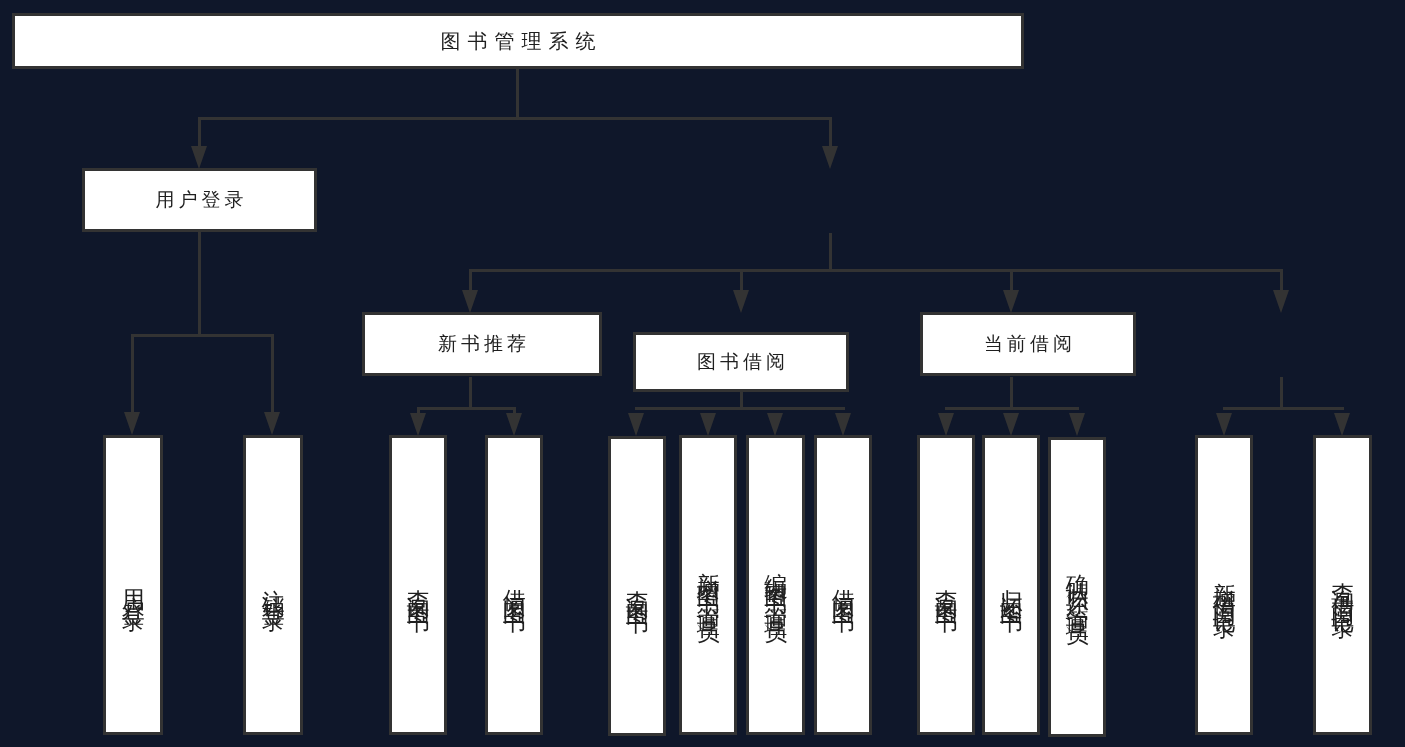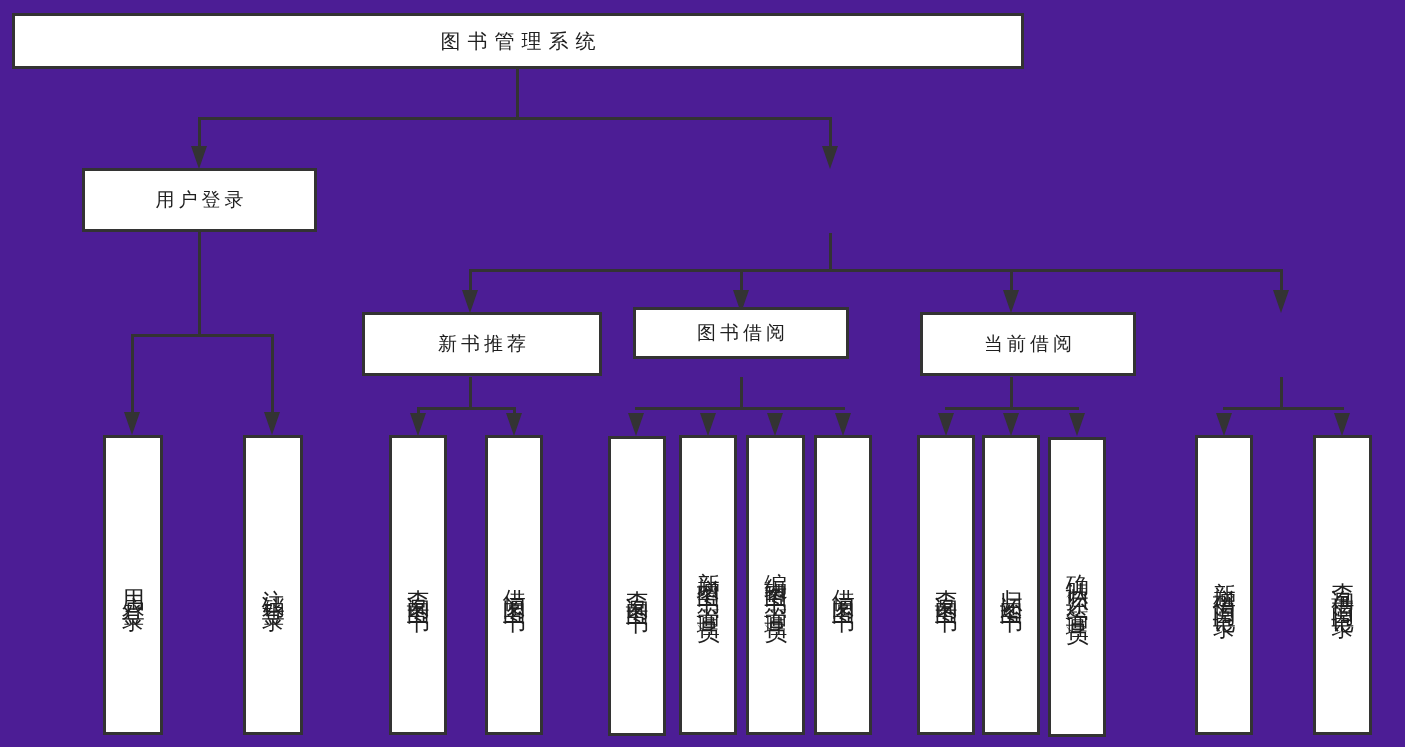--- a/index.html
+++ b/index.html
@@ -1,18 +1,18 @@
 <!DOCTYPE html>
 <html><head>
 <meta charset="utf-8">
 <title>Diagram</title>
 <style>
   html,body{margin:0;padding:0;background:#ffffff;}
   .stage{
-    position:relative;width:1405px;height:747px;background:#4c1d95;
+    position:relative;width:1405px;height:747px;background:#0f172a;
     overflow:hidden;font-family:"Liberation Sans","DejaVu Sans",sans-serif;
     color:#1f1f1f;
   }
   
   .hline{position:absolute;height:3px;background:#333333;}
   .vline{position:absolute;width:3px;background:#333333;}
   .arr{
     position:absolute;width:0;height:0;
     border-left:8px solid transparent;border-right:8px solid transparent;
     border-top:23px solid #333333;transform:translateX(-8px);
@@ -94,21 +94,21 @@
     <span class="lbl root-lbl">图书管理系统</span>
   </div>
 
   <div class="node" style="left:82px;top:168px;width:235px;height:64px;">
     <span class="lbl mid-lbl">用户登录</span>
   </div>
 
   <div class="node" style="left:362px;top:312px;width:240px;height:64px;">
     <span class="lbl mid-lbl">新书推荐</span>
   </div>
-  <div class="node" style="left:633px;top:307px;width:216px;height:52px;">
+  <div class="node" style="left:633px;top:332px;width:216px;height:60px;">
     <span class="lbl mid-lbl">图书借阅</span>
   </div>
   <div class="node" style="left:920px;top:312px;width:216px;height:64px;">
     <span class="lbl mid-lbl">当前借阅</span>
   </div>
 
   <div class="node leaf" style="left:103px;top:435px;width:60px;height:300px;">
     <span class="lbl">用户登录</span>
   </div>
   <div class="node leaf" style="left:243px;top:435px;width:60px;height:300px;">

